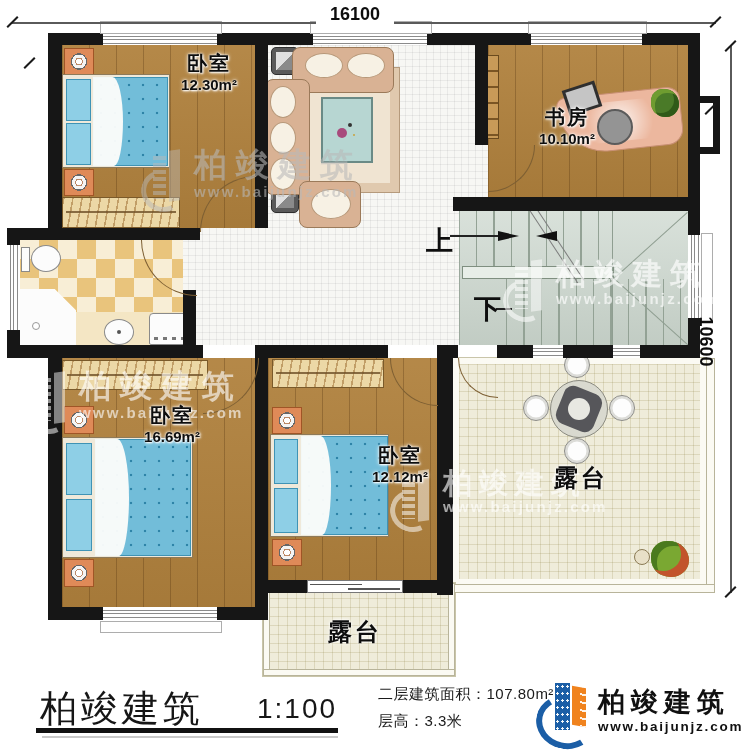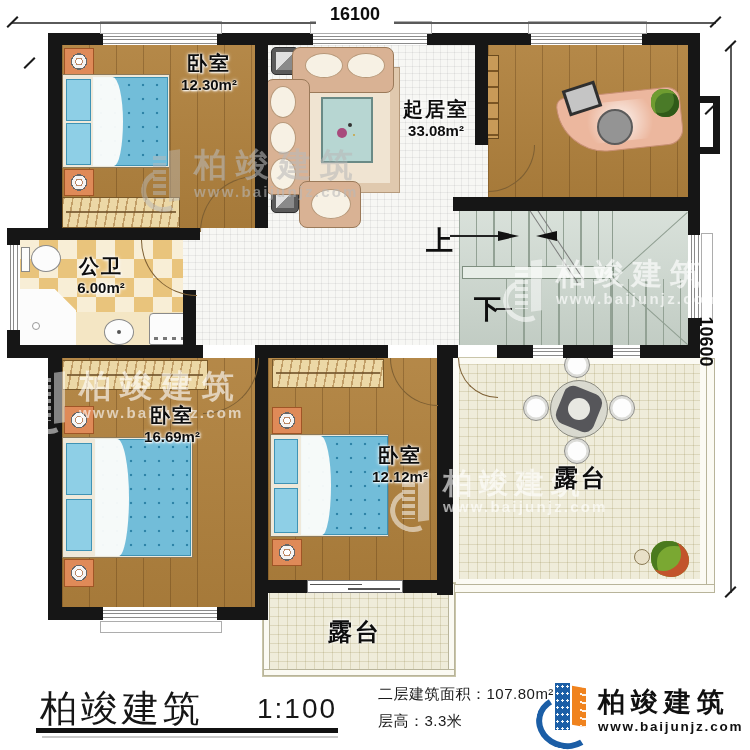--- a/index.html
+++ b/index.html
@@ -312,27 +312,23 @@
     <span class="tx">
         <span class="wm-name" style="font-size:29px;letter-spacing:7px;">柏竣建筑</span>
     <span class="wm-url">www.baijunjz.com</span>
       </span>
   </div>
 
   <div class="room-label" style="left:163px;top:52px;width:92px;">
     <div class="rname">卧室</div>
     <div class="rarea">12.30m²</div>
   </div>
-  <div class="room-label" style="left:390px;top:98px;width:92px;">
-    <div class="rname">起居室</div>
-    <div class="rarea">33.08m²</div>
-  </div>
-  <div class="room-label" style="left:70px;top:255px;width:62px;">
-    <div class="rname">公卫</div>
-    <div class="rarea">6.00m²</div>
+  <div class="room-label" style="left:530px;top:106px;width:74px;">
+    <div class="rname">书房</div>
+    <div class="rarea">10.10m²</div>
   </div>
   <div class="room-label" style="left:133px;top:404px;width:78px;">
     <div class="rname">卧室</div>
     <div class="rarea">16.69m²</div>
   </div>
   <div class="room-label" style="left:362px;top:444px;width:76px;">
     <div class="rname">卧室</div>
     <div class="rarea">12.12m²</div>
   </div>
   <div class="big-label" style="left:554px;top:462px;">露台</div>

